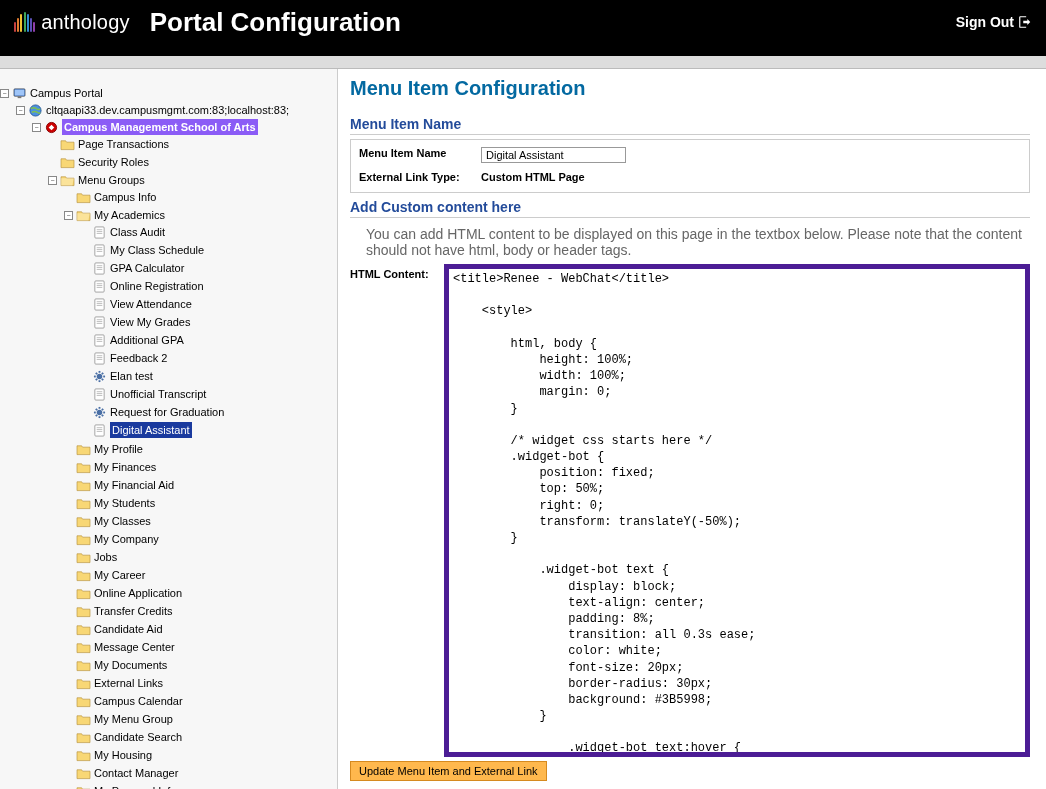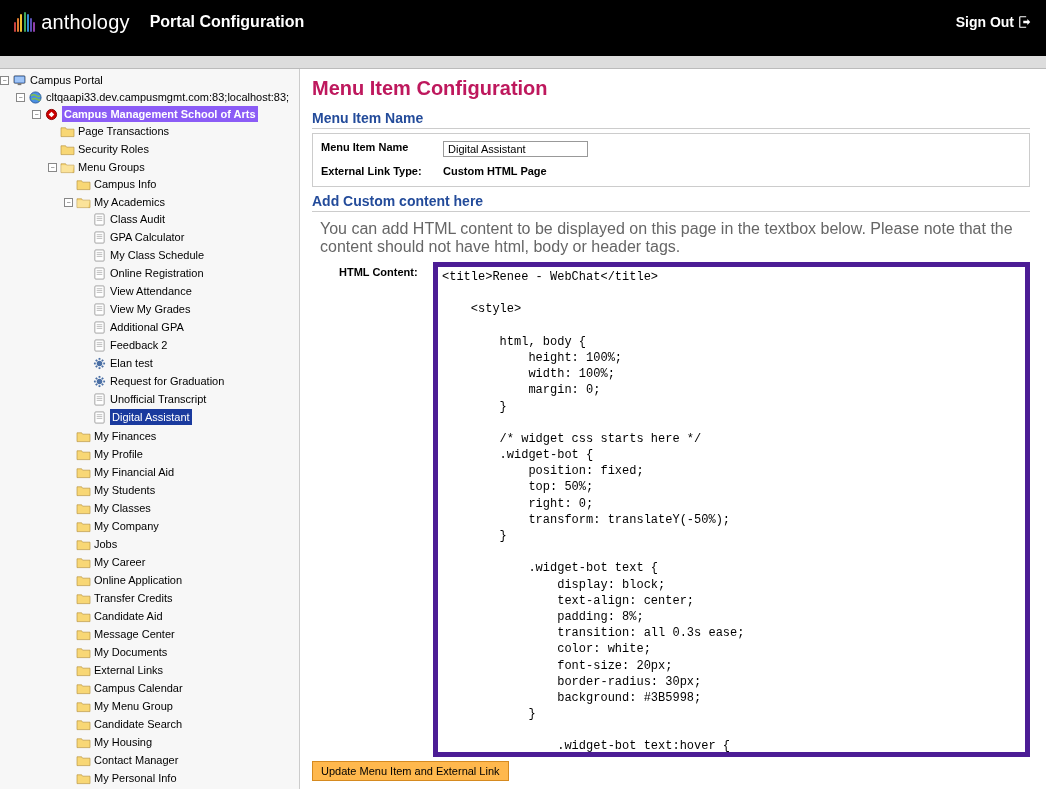--- a/index.html
+++ b/index.html
@@ -20,58 +20,58 @@
     align-items: center;
     justify-content: space-between;
     padding: 6px 14px 18px 14px;
     height: 56px;
   }
   .header-left { display: flex; align-items: center; gap: 20px; }
   .logo-group { display: flex; align-items: center; gap: 6px; }
   .logo-bars { display: flex; align-items: flex-end; gap: 1.2px; height: 20px; }
   .logo-bars span { width: 2px; border-radius: 1px; }
   .logo-text { font-size: 20px; font-weight: 400; letter-spacing: 0.2px; }
-  .app-title { font-size: 16px; font-weight: 700; }
+  .app-title { font-size: 26px; font-weight: 700; }
   .signout { font-size: 14px; font-weight: 700; display:flex; align-items:center; gap:4px; cursor:pointer;justify-content:flex-end;}
   .filler-bar { height: 13px; background: #ddd; border-bottom:1px solid #bbb;}
   .body-wrap { display: flex; height: calc(789px - 56px - 13px); }
   .sidebar {
-    width: 300px;
+    width: 338px;
     border-right: 1px solid #ccc;
     overflow-y: auto;
     overflow-x:hidden;
     background: #f7f7f7;
     font-size: 11px;
-    padding: 2px 0 0 0;
+    padding: 15px 0 0 0;
   }
   .tree { list-style: none; margin: 0; padding: 0; }
   .tree ul { list-style: none; margin: 0; padding: 0 0 0 16px; }
   .tree li { white-space: nowrap; line-height: 16px; padding: 1px 0; }
   .row { display: flex; align-items: center; gap: 3px; cursor:pointer; }
   .toggle { width: 9px; height: 9px; border: 1px solid #888; background:#fff; font-size: 7px; line-height: 7px; text-align: center; color:#555; display:inline-flex; align-items:center; justify-content:center; flex:none;}
   .toggle.empty { border:none; background:transparent;}
   .ic { width: 15px; height: 13px; flex:none; display:inline-flex; align-items:center; justify-content:center;}
   .lbl {}
   .sel-red { background: #8b5cf6; color: #fff; font-weight: bold; padding: 0 2px; }
   .sel-blue { background: #1a3a9e; color: #fff; padding: 0 2px; }
   .main {
     flex: 1;
     padding: 8px 16px 8px 12px;
     overflow:hidden;
     display:flex;
     flex-direction:column;
   }
-  h1.page-title { color: #be185d; font-size: 20px; margin: 0 0 4px 0; font-weight:700;}
+  h1.page-title { color: #0369a1; font-size: 20px; margin: 0 0 10px 0; font-weight:700;}
   h2.section-title { color: #234b9a; font-size: 14px; margin: 6px 0 4px 0; padding-bottom:2px; border-bottom:1px solid #ccc; font-weight:700;}
   .form-table { width:100%; font-size:11px;}
   .form-table td { padding: 3px 6px; vertical-align: top;}
   .form-label { font-weight: bold; width: 120px;}
   .form-input { border:1px solid #999; font-size:11px; padding:1px 4px; width: 145px;}
-  .note { font-size: 16px; color: #666; margin: 4px 0 6px 8px; }
-  .content-row { display:flex; gap:8px; flex:1; min-height:0;margin-left:27px;}
+  .note { font-size: 14px; color: #666; margin: 4px 0 6px 16px; }
+  .content-row { display:flex; gap:8px; flex:1; min-height:0;}
   .content-label { font-weight:bold; font-size:11px; width:86px; padding-top:4px;}
   .code-area {
     flex:1;
     font-family: Consolas, "Courier New", monospace;
     font-size: 12px;
     border: 5px solid #4c1d95;
     padding: 2px 4px;
     white-space: pre;
     overflow-y: scroll;
     resize: none;
@@ -233,35 +233,35 @@
                               <div class="row">
                                 <span class="toggle empty"></span>
                                 <span class="ic">
                                   <svg width="13" height="13" viewBox="0 0 14 14">
                                     <rect x="2" y="1" width="10" height="12" rx="1" fill="#fff" stroke="#888" stroke-width="0.8"></rect>
                                     <line x1="4" y1="4" x2="10" y2="4" stroke="#bbb"></line>
                                     <line x1="4" y1="6" x2="10" y2="6" stroke="#bbb"></line>
                                     <line x1="4" y1="8" x2="10" y2="8" stroke="#bbb"></line>
                                   </svg>
                                 </span>
+                                <span class="lbl">My Class Schedule</span>
+                              </div>
+                            </li>
+                            <li>
+                              <div class="row">
+                                <span class="toggle empty"></span>
+                                <span class="ic">
+                                  <svg width="13" height="13" viewBox="0 0 14 14">
+                                    <rect x="2" y="1" width="10" height="12" rx="1" fill="#fff" stroke="#888" stroke-width="0.8"></rect>
+                                    <line x1="4" y1="4" x2="10" y2="4" stroke="#bbb"></line>
+                                    <line x1="4" y1="6" x2="10" y2="6" stroke="#bbb"></line>
+                                    <line x1="4" y1="8" x2="10" y2="8" stroke="#bbb"></line>
+                                  </svg>
+                                </span>
                                 <span class="lbl">GPA Calculator</span>
-                              </div>
-                            </li>
-                            <li>
-                              <div class="row">
-                                <span class="toggle empty"></span>
-                                <span class="ic">
-                                  <svg width="13" height="13" viewBox="0 0 14 14">
-                                    <rect x="2" y="1" width="10" height="12" rx="1" fill="#fff" stroke="#888" stroke-width="0.8"></rect>
-                                    <line x1="4" y1="4" x2="10" y2="4" stroke="#bbb"></line>
-                                    <line x1="4" y1="6" x2="10" y2="6" stroke="#bbb"></line>
-                                    <line x1="4" y1="8" x2="10" y2="8" stroke="#bbb"></line>
-                                  </svg>
-                                </span>
-                                <span class="lbl">My Class Schedule</span>
                               </div>
                             </li>
                             <li>
                               <div class="row">
                                 <span class="toggle empty"></span>
                                 <span class="ic">
                                   <svg width="13" height="13" viewBox="0 0 14 14">
                                     <rect x="2" y="1" width="10" height="12" rx="1" fill="#fff" stroke="#888" stroke-width="0.8"></rect>
                                     <line x1="4" y1="4" x2="10" y2="4" stroke="#bbb"></line>
                                     <line x1="4" y1="6" x2="10" y2="6" stroke="#bbb"></line>
@@ -346,20 +346,34 @@
                                   </svg>
                                 </span>
                                 <span class="lbl">Elan test</span>
                               </div>
                             </li>
                             <li>
                               <div class="row">
                                 <span class="toggle empty"></span>
                                 <span class="ic">
                                   <svg width="13" height="13" viewBox="0 0 14 14">
+                                    <rect x="2" y="1" width="10" height="12" rx="1" fill="#fff" stroke="#888" stroke-width="0.8"></rect>
+                                    <line x1="4" y1="4" x2="10" y2="4" stroke="#bbb"></line>
+                                    <line x1="4" y1="6" x2="10" y2="6" stroke="#bbb"></line>
+                                    <line x1="4" y1="8" x2="10" y2="8" stroke="#bbb"></line>
+                                  </svg>
+                                </span>
+                                <span class="lbl">Unofficial Transcript</span>
+                              </div>
+                            </li>
+                            <li>
+                              <div class="row">
+                                <span class="toggle empty"></span>
+                                <span class="ic">
+                                  <svg width="13" height="13" viewBox="0 0 14 14">
                                     <circle cx="7" cy="7" r="3" fill="#4a6fa5"></circle>
                                     <g stroke="#4a6fa5" stroke-width="2">
                                       <line x1="7" y1="1" x2="7" y2="3"></line>
                                       <line x1="7" y1="11" x2="7" y2="13"></line>
                                       <line x1="1" y1="7" x2="3" y2="7"></line>
                                       <line x1="11" y1="7" x2="13" y2="7"></line>
                                       <line x1="3" y1="3" x2="4.5" y2="4.5"></line>
                                       <line x1="9.5" y1="9.5" x2="11" y2="11"></line>
                                       <line x1="3" y1="11" x2="4.5" y2="9.5"></line>
                                       <line x1="9.5" y1="4.5" x2="11" y2="3"></line>
@@ -373,59 +387,45 @@
                               <div class="row">
                                 <span class="toggle empty"></span>
                                 <span class="ic">
                                   <svg width="13" height="13" viewBox="0 0 14 14">
                                     <rect x="2" y="1" width="10" height="12" rx="1" fill="#fff" stroke="#888" stroke-width="0.8"></rect>
                                     <line x1="4" y1="4" x2="10" y2="4" stroke="#bbb"></line>
                                     <line x1="4" y1="6" x2="10" y2="6" stroke="#bbb"></line>
                                     <line x1="4" y1="8" x2="10" y2="8" stroke="#bbb"></line>
                                   </svg>
                                 </span>
-                                <span class="lbl">Unofficial Transcript</span>
-                              </div>
-                            </li>
-                            <li>
-                              <div class="row">
-                                <span class="toggle empty"></span>
-                                <span class="ic">
-                                  <svg width="13" height="13" viewBox="0 0 14 14">
-                                    <rect x="2" y="1" width="10" height="12" rx="1" fill="#fff" stroke="#888" stroke-width="0.8"></rect>
-                                    <line x1="4" y1="4" x2="10" y2="4" stroke="#bbb"></line>
-                                    <line x1="4" y1="6" x2="10" y2="6" stroke="#bbb"></line>
-                                    <line x1="4" y1="8" x2="10" y2="8" stroke="#bbb"></line>
-                                  </svg>
-                                </span>
                                 <span class="lbl sel-blue">Digital Assistant</span>
                               </div>
                             </li>
                           </ul>
                         </li>
                         <li>
                           <div class="row">
                             <span class="toggle empty"></span>
                             <span class="ic">
                               <svg width="15" height="13" viewBox="0 0 16 14">
                                 <path fill="#f8d775" stroke="#b8923a" stroke-width="0.7" d="M1 3h5l1 1.5h8v8H1z"></path>
                               </svg>
                             </span>
+                            <span class="lbl">My Profile</span>
+                          </div>
+                        </li>
+                        <li>
+                          <div class="row">
+                            <span class="toggle empty"></span>
+                            <span class="ic">
+                              <svg width="15" height="13" viewBox="0 0 16 14">
+                                <path fill="#f8d775" stroke="#b8923a" stroke-width="0.7" d="M1 3h5l1 1.5h8v8H1z"></path>
+                              </svg>
+                            </span>
                             <span class="lbl">My Finances</span>
-                          </div>
-                        </li>
-                        <li>
-                          <div class="row">
-                            <span class="toggle empty"></span>
-                            <span class="ic">
-                              <svg width="15" height="13" viewBox="0 0 16 14">
-                                <path fill="#f8d775" stroke="#b8923a" stroke-width="0.7" d="M1 3h5l1 1.5h8v8H1z"></path>
-                              </svg>
-                            </span>
-                            <span class="lbl">My Profile</span>
                           </div>
                         </li>
                         <li>
                           <div class="row">
                             <span class="toggle empty"></span>
                             <span class="ic">
                               <svg width="15" height="13" viewBox="0 0 16 14">
                                 <path fill="#f8d775" stroke="#b8923a" stroke-width="0.7" d="M1 3h5l1 1.5h8v8H1z"></path>
                               </svg>
                             </span>

